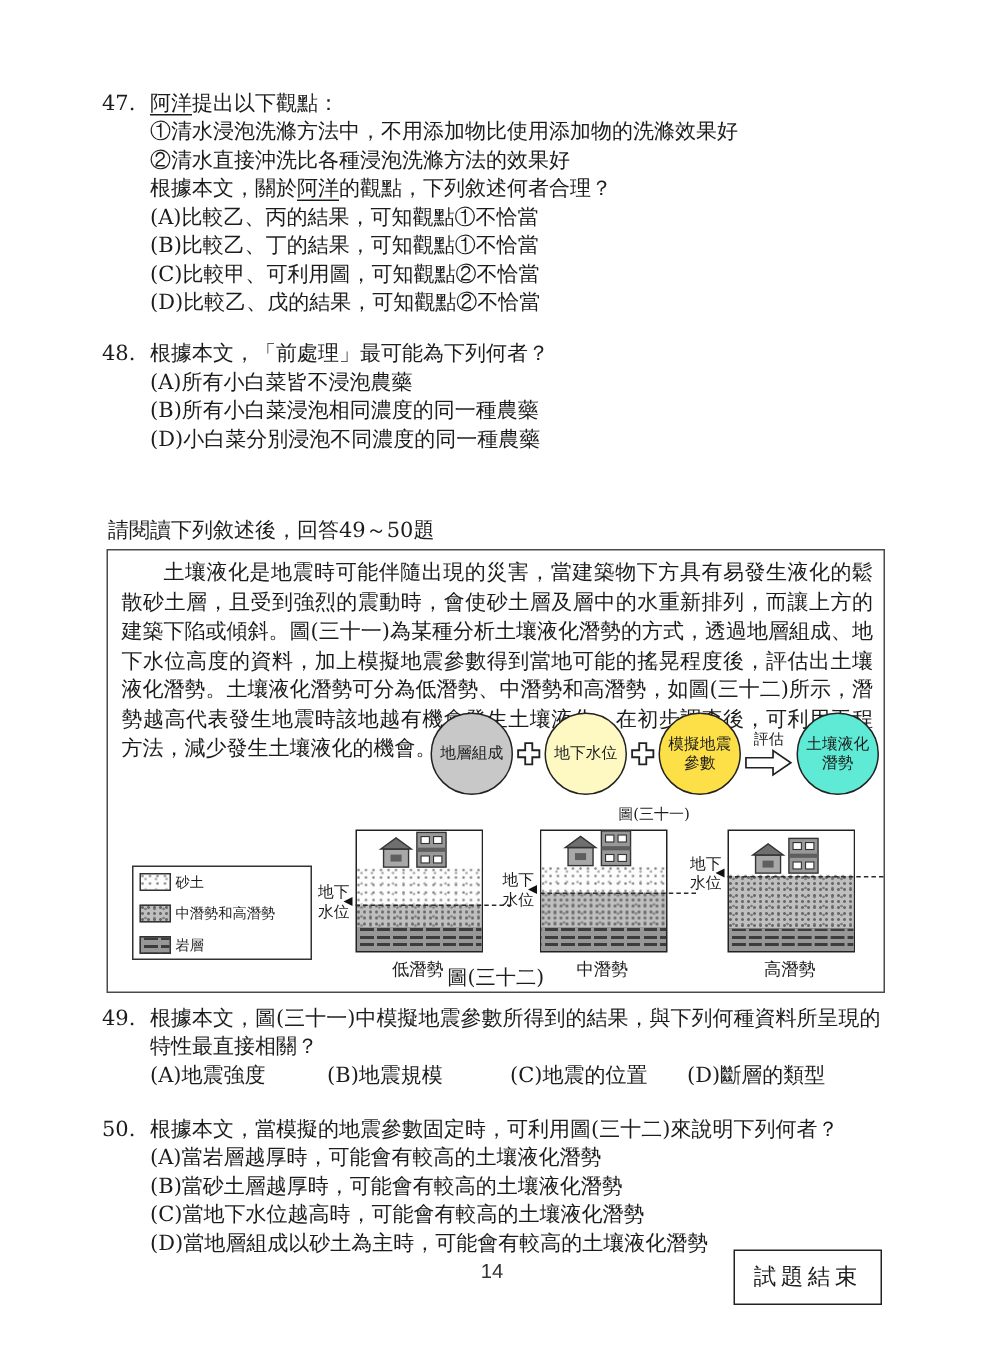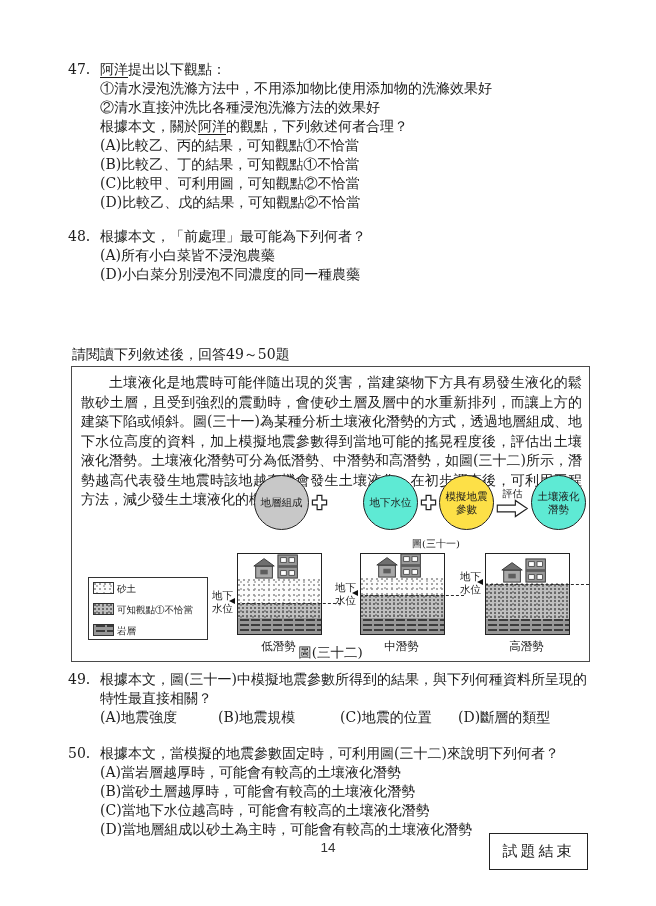--- a/index.html
+++ b/index.html
@@ -89,36 +89,37 @@
       <div class="qline">(C)比較甲、可利用圖，可知觀點②不恰當</div>
       <div class="qline">(D)比較乙、戊的結果，可知觀點②不恰當</div>
     </div>
   </div>
 
   <div class="qblock" style="top:227px">
     <div class="qnum">48.</div>
     <div class="qbody">
       <div class="qline">根據本文，「前處理」最可能為下列何者？</div>
       <div class="qline">(A)所有小白菜皆不浸泡農藥</div>
+      <div class="qline">(B)所有小白菜浸泡相同濃度的同一種農藥</div>
       <div class="qline">(D)小白菜分別浸泡不同濃度的同一種農藥</div>
     </div>
   </div>
 
   <div class="intro">請閱讀下列敘述後，回答49～50題</div>
 
   <div class="pbox">
     <div class="passage">土壤液化是地震時可能伴隨出現的災害，當建築物下方具有易發生液化的鬆散砂土層，且受到強烈的震動時，會使砂土層及層中的水重新排列，而讓上方的建築下陷或傾斜。圖(三十一)為某種分析土壤液化潛勢的方式，透過地層組成、地下水位高度的資料，加上模擬地震參數得到當地可能的搖晃程度後，評估出土壤液化潛勢。土壤液化潛勢可分為低潛勢、中潛勢和高潛勢，如圖(三十二)所示，潛勢越高代表發生地震時該地越有機會發生土壤液化。在初步調查後，可利用工程方法，減少發生土壤液化的機會。</div>
 
     <div class="fig31">
       <div class="f31row">
         <div class="circle" style="background: rgb(200, 200, 200);">地層組成</div>
         <svg class="plus" width="17" height="17" viewBox="0 0 18 18">
             <path d="M6.5 1.5 h5 v5 h5 v5 h-5 v5 h-5 v-5 h-5 v-5 h5 z" fill="#ffffff" stroke="#222" stroke-width="1.3"></path>
           </svg>
-        <div class="circle" style="background: #5eead4; margin-left: 33px;">地下水位</div>
+        <div class="circle" style="background: #fef9c3;">地下水位</div>
         <svg class="plus" width="17" height="17" viewBox="0 0 18 18">
             <path d="M6.5 1.5 h5 v5 h5 v5 h-5 v5 h-5 v-5 h-5 v-5 h5 z" fill="#ffffff" stroke="#222" stroke-width="1.3"></path>
           </svg>
         <div class="circle" style="background: #fde047; text-align: center;">模擬地震參數</div>
         <div class="evalwrap">
           <div class="evallabel">評估</div>
           <svg width="33" height="19" viewBox="0 0 34 20">
               <path d="M1 6.5 H20 V1.5 L32.5 10 L20 18.5 V13.5 H1 z" fill="#ffffff" stroke="#222" stroke-width="1.2"></path>
             </svg>
         </div>
@@ -127,21 +128,21 @@
       <div class="f31cap">圖(三十一)</div>
     </div>
 
     <div class="legend">
       <div class="lrow">
           <span class="sw pat-sand"></span>
           <span>砂土</span>
         </div>
       <div class="lrow">
           <span class="sw pat-wet"></span>
-          <span>可知觀點①不恰當</span>
+          <span>中潛勢和高潛勢</span>
         </div>
       <div class="lrow">
           <span class="sw pat-rock"></span>
           <span>岩層</span>
         </div>
     </div>
 
     <div class="pgroup" style="left:130px;top:186px">
       <div class="wlabel" style="top:36px">
         <div>地下</div>

